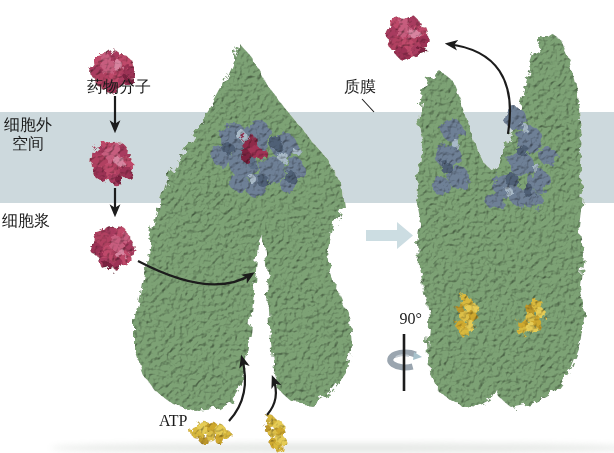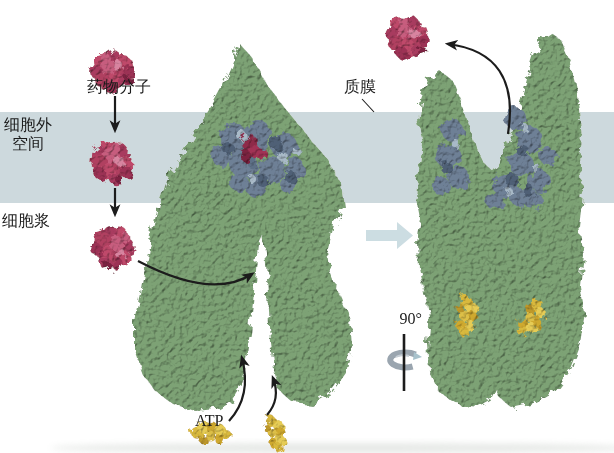--- a/index.html
+++ b/index.html
@@ -183,17 +183,17 @@
 
 <div class="label" style="left:87px;top:33px;margin-top:44px;">药物分子</div>
 
 <div class="label center" style="left:1px;top:74px;width:54px;margin-top:41px;"><span>细胞外</span><br>
      <span>空间</span></div>
 
 <div class="label" style="left:2px;top:211px;text-align:center;">细胞浆</div>
 
 <div class="label" style="left:344px;top:79px;font-family:Liberation Mono, monospace;">质膜</div>
 
-<div class="label" style="left:159px;top:411px;margin-left:36px;">ATP</div>
+<div class="label" style="left:159px;top:411px;">ATP</div>
 
 <div class="label center" style="left:390px;top:309px;width:32px;text-align:right;">90°</div>
 
 </div>
 
 </body></html>

